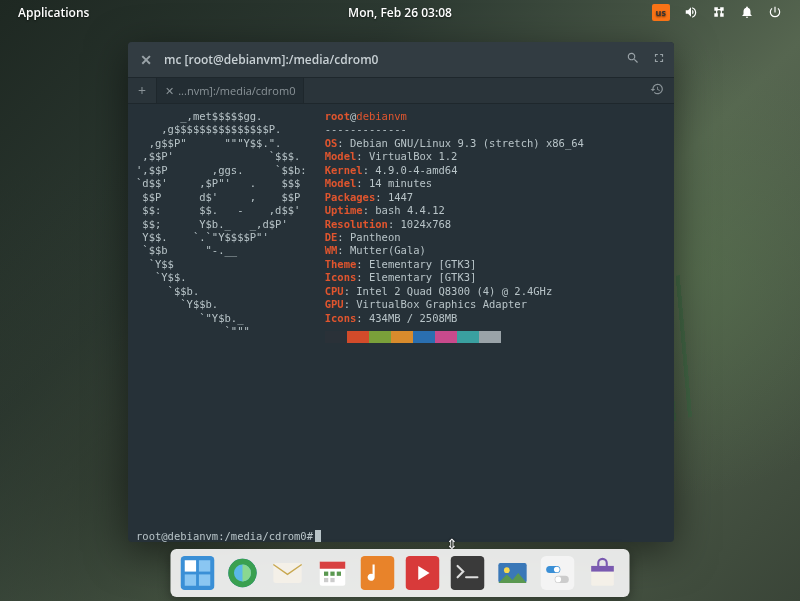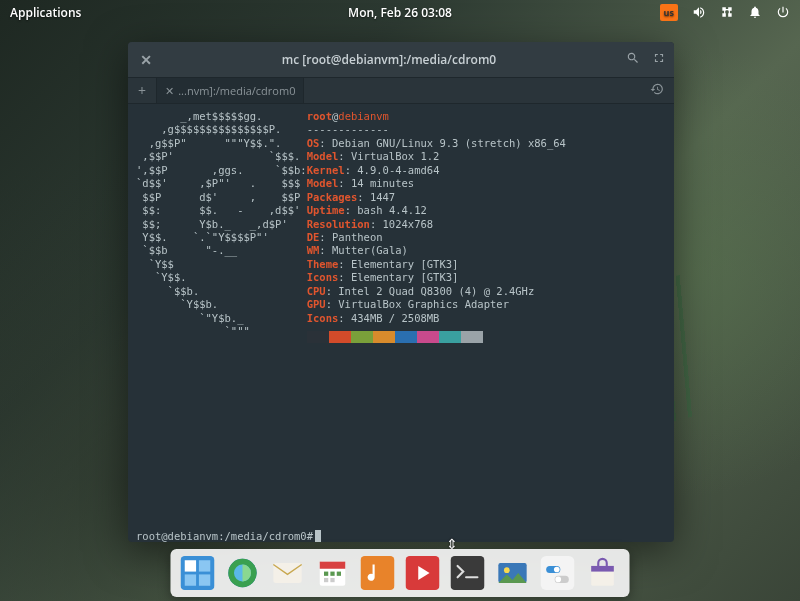--- a/index.html
+++ b/index.html
@@ -18,62 +18,62 @@
 }
 .wallpaper::after{
   content:""; position:absolute; right:40px; top:280px; width:180px; height:140px;
   background:
     linear-gradient(100deg, transparent 0 40%, #3a6842 40% 42%, transparent 42% 48%, #3a6842 48% 50%, transparent 50% 56%, #3a6842 56% 58%, transparent 58%);
   opacity:0.6; transform:rotate(-15deg);
 }
 .topbar {
   position: absolute; top: 0; left: 0; right: 0; height: 24px;
   display: flex; align-items: center; color: #fff;
-  font-size: 12px; padding: 0 10px; z-index: 5;
+  font-size: 12px; padding: 0 18px; z-index: 5;
   text-shadow: 0 1px 2px rgba(0,0,0,0.6);
 }
 .topbar .spacer { flex: 1; }
 .topbar .clock { position: absolute; left: 50%; transform: translateX(-50%); font-weight:600;}
 .tray { display: flex; align-items: center; gap: 14px; }
 .kbd-ind { background: #f97316; color: #333; font-size: 9px; font-weight: 700; padding: 2px 4px; border-radius: 2px; }
 .tray svg { width: 14px; height: 14px; fill: #fff; display:block;}
 
 .terminal {
   position: absolute; left: 128px; top: 42px; width: 546px; height: 500px;
   background: #263138; border-radius: 4px;
   box-shadow: 0 10px 40px rgba(0,0,0,0.5);
   display: flex; flex-direction: column; overflow: hidden;
 }
 .titlebar {
   height: 36px; background: #323c42; display: flex; align-items: center;
   color: #c8d0d4; font-size: 12px; position: relative; font-weight:600;
   border-bottom: 1px solid #1e272c;
 }
 .titlebar .close { width: 36px; text-align: center; cursor: pointer; font-size: 14px; color:#9aa3a8;}
-.titlebar .title { flex: 1; text-align: center; padding-right:60px; white-space:nowrap; overflow:hidden; text-overflow:ellipsis;}
+.titlebar .title { flex: 1; padding-right:60px; white-space:nowrap; overflow:hidden; text-overflow:ellipsis;}
 .titlebar .winbtns { position: absolute; right: 8px; display: flex; gap: 12px; }
 .titlebar .winbtns svg { width: 14px; height: 14px; fill: #9aa3a8; }
 
 .tabbar {
   height: 26px; background: #2a343a; display: flex; align-items: center;
   border-bottom: 1px solid #1e272c; font-size: 11px; color: #8a9398;
 }
 .tabbar .newtab { width: 28px; text-align: center; font-size: 14px; cursor: pointer; }
 .tabbar .tab {
   display: flex; align-items: center; gap: 4px; padding: 0 8px; height: 100%;
   background: #232d33; border-right: 1px solid #1e272c; border-left: 1px solid #1e272c;
 }
 .tabbar .tab .tclose { font-size: 11px; }
 .tabbar .hist { margin-left: auto; margin-right: 10px; }
 .tabbar svg { width: 14px; height: 14px; fill: #8a9398; }
 
 .term-body {
   flex: 1; padding: 6px 8px; font-family: "DejaVu Sans Mono", monospace;
   font-size: 10.5px; line-height: 1.28; color: #b8c4c8; overflow: hidden;
-  display: flex; 
+  display: flex; gap: 18px;
 }
 .ascii { white-space: pre; color: #b8c4c8; letter-spacing: 0; flex-shrink:0;}
 .info { white-space: pre; }
 .info .k { color: #e0552e; font-weight: bold; }
 .info .user { color: #e0552e; font-weight: bold; text-align: right; }
 .info .at { color: #b8c4c8; }
 .info .host { color: #e0552e; font-weight: normal; }
 .swatches { display: flex; margin-top: 6px; }
 .swatch { width: 22px; height: 12px; }
 .prompt-line { padding: 4px 20px 0 8px; font-family: "DejaVu Sans Mono", monospace; font-size: 10.5px; color: #b8c4c8; }

